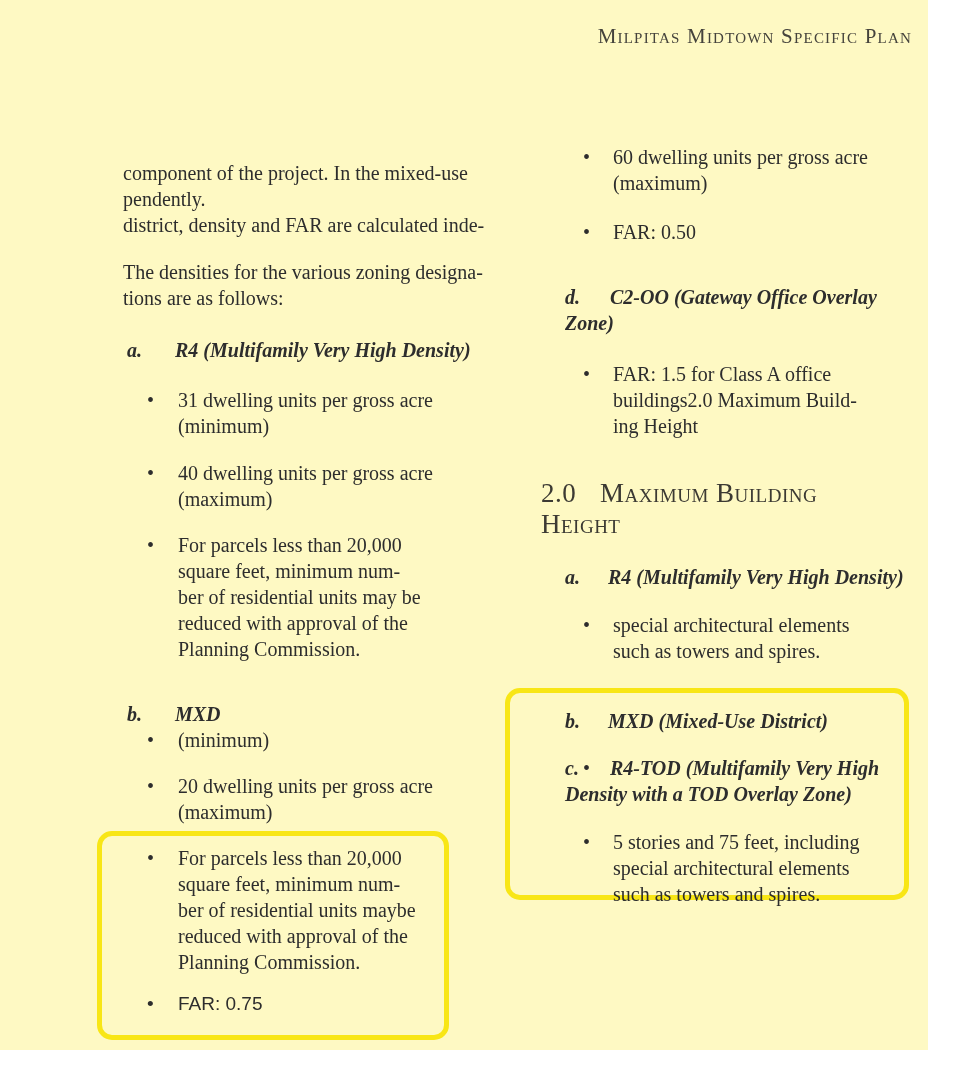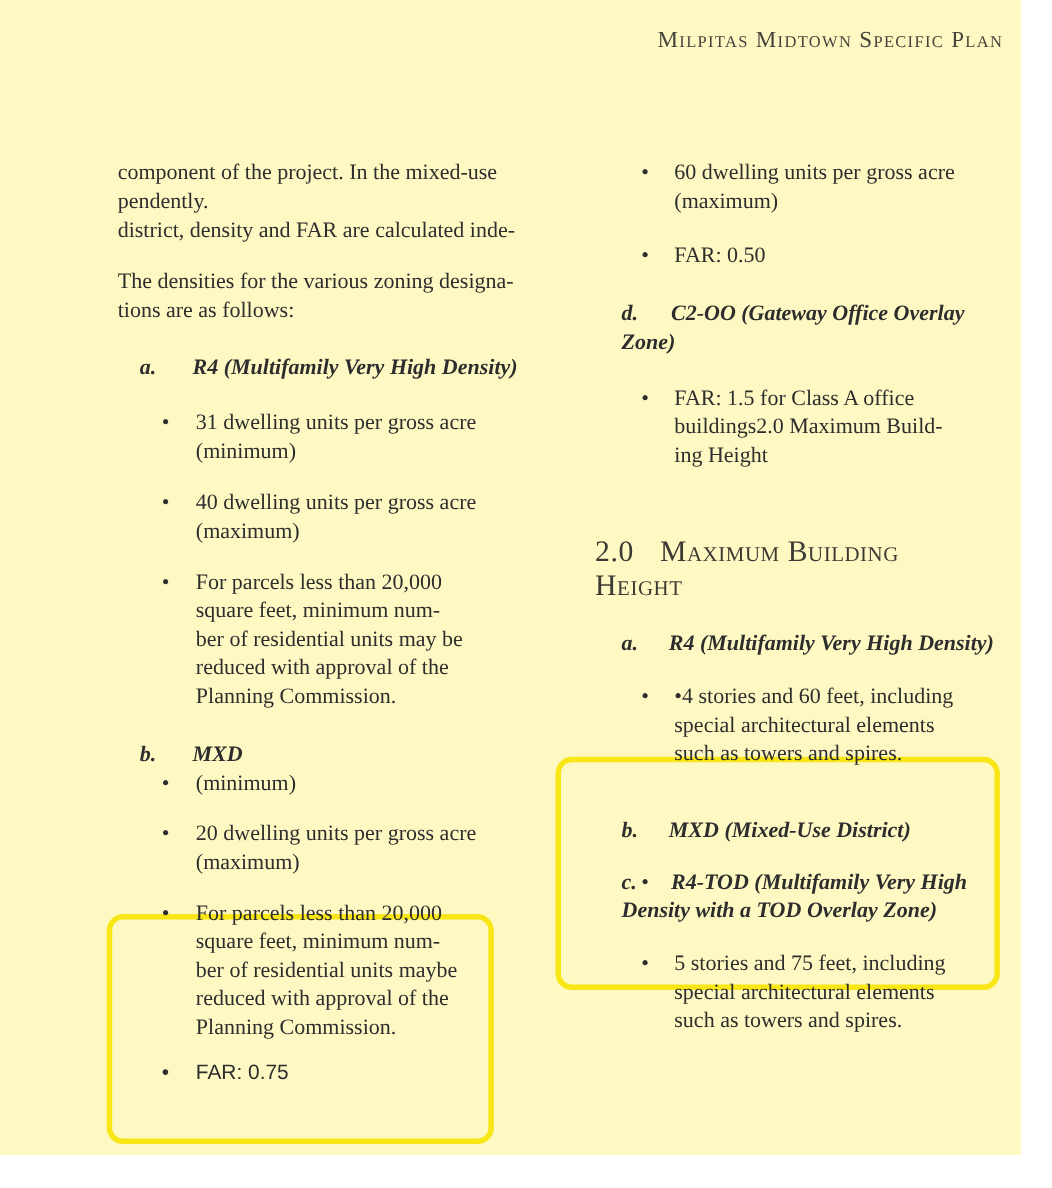--- a/index.html
+++ b/index.html
@@ -12,42 +12,42 @@
     font-variant:small-caps;font-size:21px;letter-spacing:1.2px;color:#45433c;
     white-space:nowrap;
   }
   .hl{position:absolute;border:5px solid #f8e616;border-radius:15px;box-sizing:border-box;z-index:0;}
   .hl-left{left:97px;top:831px;width:352px;height:209px;}
   .hl-right{left:505px;top:688px;width:404px;height:212px;}
   .col{position:absolute;top:144px;font-size:20px;line-height:26px;z-index:1;}
   .col-left{left:107px;width:400px;}
   .col-right{left:541px;width:404px;}
   .lines > div{white-space:nowrap;}
-  .para{margin:0;}
+  .para{margin:16px;}
   .bullet{position:relative;padding-left:71px;}
   .bullet .dot{position:absolute;left:40px;top:0;}
   .col-right .bullet{padding-left:72px;}
   .col-right .bullet .dot{left:42px;}
   .sec-head{position:relative;padding-left:68px;font-weight:bold;font-style:italic;white-space:nowrap;}
   .sec-head .lbl{position:absolute;left:20px;}
   .col-right .sec-head{padding-left:67px;}
   .col-right .sec-head .lbl{left:24px;}
   .sec-head2{padding-left:24px;font-weight:bold;font-style:italic;}
   .sec-head2 .lbl2{display:inline-block;width:45px;font-style:italic;}
   .sec-head2 div{white-space:nowrap;}
   .big-head{font-variant:small-caps;font-size:27px;line-height:31px;letter-spacing:0.5px;color:#3c3a33;}
-  .big-head .num{display:inline-block;width:59px;margin-top:20px;}
+  .big-head .num{display:inline-block;width:59px;}
   .big-head div{white-space:nowrap;}
   .sans{font-family:"Liberation Sans", sans-serif;font-size:19px;}
   .bottom-mask{position:absolute;left:0;top:1050px;width:956px;height:30px;background:#ffffff;z-index:2;}
   
   .mt16{margin-top:16px;} .mt19{margin-top:19px;font-family:Liberation Serif, serif;} .mt20{margin-top:20px;}
   .mt21{margin-top:21px;} .mt22{margin-top:22px;} .mt23{margin-top:23px;}
   .mt24{margin-top:24px;} .mt25{margin-top:25px;} .mt26{margin-top:26px;}
-  .mt39{margin-top:39px;} .mt41{margin-top:27px;} .mt44{margin-top:44px;}
+  .mt39{margin-top:39px;} .mt41{margin-top:39px;} .mt44{margin-top:44px;}
 </style>
 </head>
 <body>
 
 <div class="page">
 
   <div class="hl hl-left"></div>
   <div class="hl hl-right"></div>
 
   <div class="header-title">Milpitas Midtown Specific Plan</div>
@@ -161,21 +161,20 @@
       <div>Height</div>
     </div>
 
     <div class="sec-head mt24">
       <span class="lbl">a.</span><span>R4 (Multifamily Very High Density)</span>
     </div>
 
     <div class="bullet mt22">
       <span class="dot">•</span>
       <div class="lines">
-          <div>•4 stories and 60 feet, including</div>
           <div>special architectural elements</div>
           <div>such as towers and spires.</div>
         </div>
     </div>
 
     <div class="sec-head mt44">
       <span class="lbl">b.</span><span>MXD (Mixed-Use District)</span>
     </div>
 
     <div class="bullet mt21">

